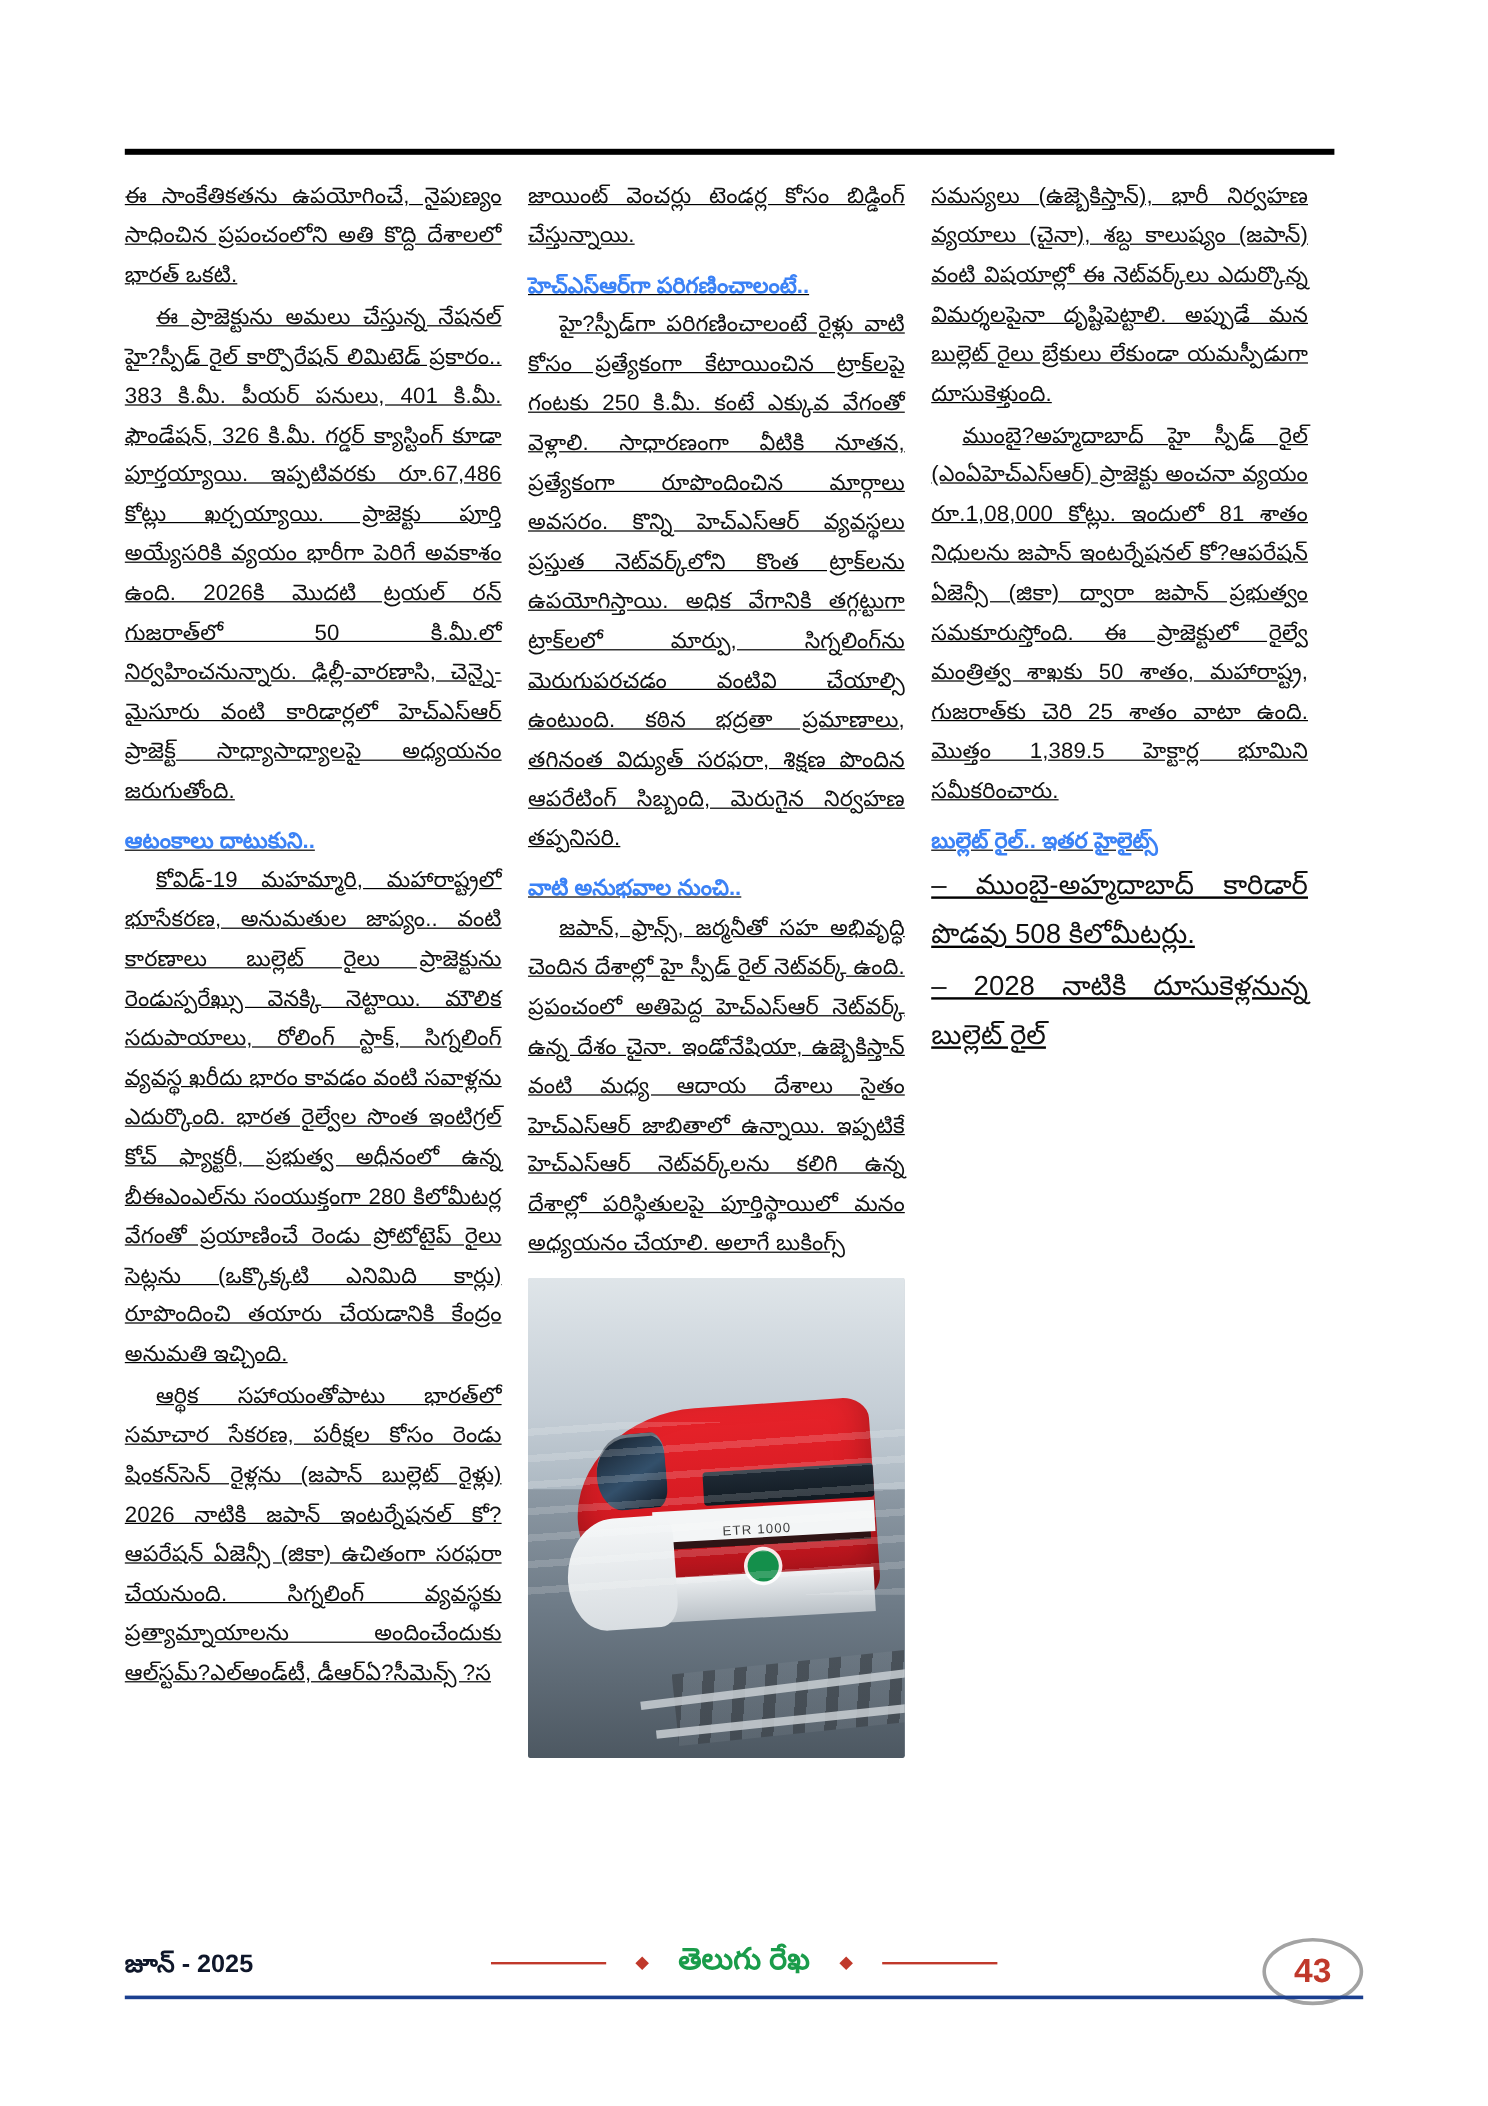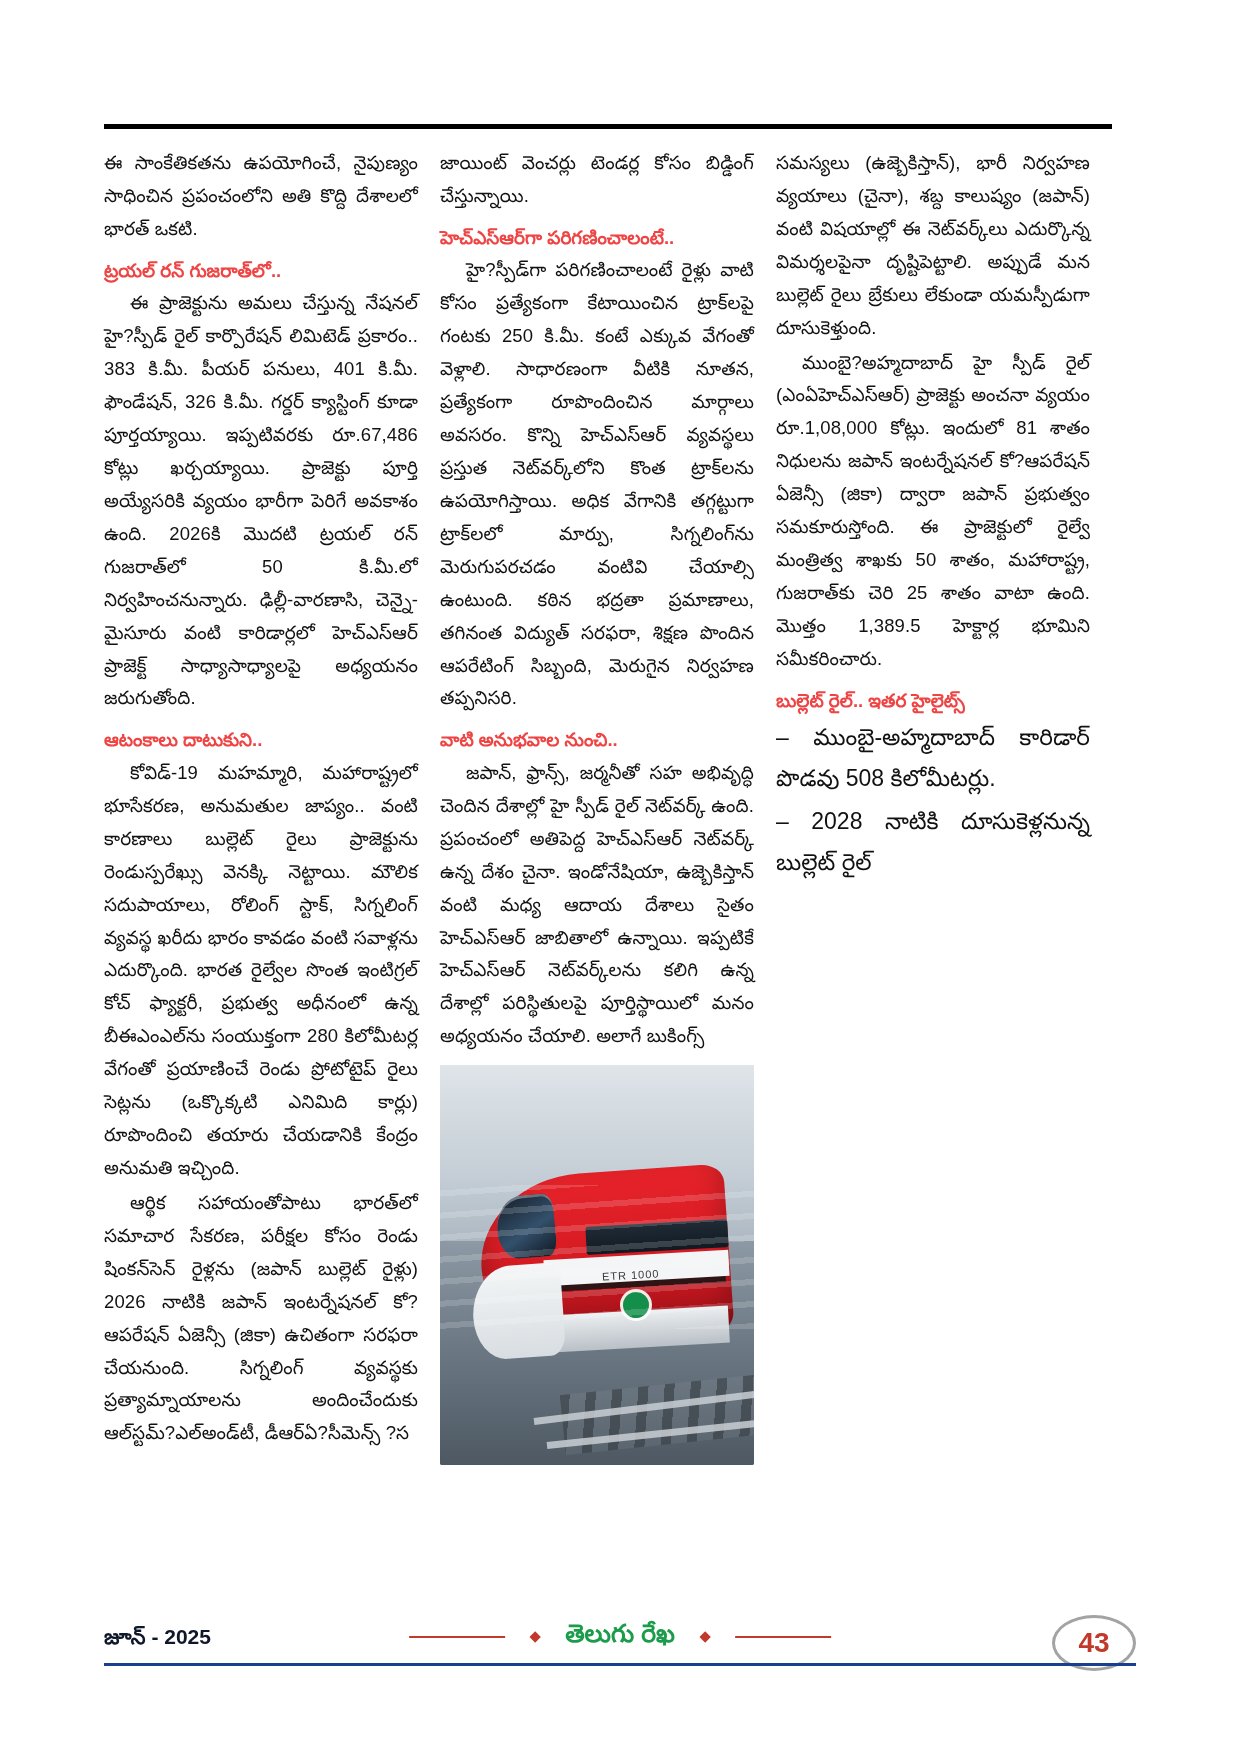--- a/index.html
+++ b/index.html
@@ -13,20 +13,21 @@
     height: 1755px;
     background: #ffffff;
     font-family: "Liberation Sans", sans-serif;
     overflow: hidden;
   }
   .content {
     position: absolute;
     left: 104px;
     top: 124px;
     width: 1008px;
+    text-decoration: underline;
   }
   .top-rule {
     width: 100%;
     height: 5px;
     background: #000000;
     margin-bottom: 18px;
   }
   .columns {
     display: flex;
     gap: 22px;
@@ -44,21 +45,21 @@
     letter-spacing: 0.1px;
   }
   p.para.indent {
     text-indent: 26px;
   }
   h3.subhead {
     margin: 10px 0 2px 0;
     font-size: 18.5px;
     line-height: 1.6;
     font-weight: bold;
-    color: #ef4444;
+    color: #3b82f6;
   }
   .bullet {
     margin: 0 0 2px 0;
     font-size: 23px;
     line-height: 1.78;
     text-align: justify;
     color: #111111;
   }
   .train-photo {
     position: relative;
@@ -258,21 +259,20 @@
 <body>
 
 <div class="page">
   <div class="content">
     <div class="top-rule"></div>
 
     <div class="columns">
 
       <div class="col">
         <p class="para">ఈ సాంకేతికతను ఉపయోగించే, నైపుణ్యం సాధించిన ప్రపంచంలోని అతి కొద్ది దేశాలలో భారత్ ఒకటి.</p>
-        <h3 class="subhead">ట్రయల్ రన్ గుజరాత్‌లో..</h3>
         <p class="para indent">ఈ ప్రాజెక్టును అమలు చేస్తున్న నేషనల్ హై?స్పీడ్ రైల్ కార్పొరేషన్ లిమిటెడ్ ప్రకారం.. 383 కి.మీ. పీయర్ పనులు, 401 కి.మీ. ఫౌండేషన్, 326 కి.మీ. గర్డర్ క్యాస్టింగ్ కూడా పూర్తయ్యాయి. ఇప్పటివరకు రూ.67,486 కోట్లు ఖర్చయ్యాయి. ప్రాజెక్టు పూర్తి అయ్యేసరికి వ్యయం భారీగా పెరిగే అవకాశం ఉంది. 2026కి మొదటి ట్రయల్ రన్ గుజరాత్‌లో 50 కి.మీ.లో నిర్వహించనున్నారు. ఢిల్లీ-వారణాసి, చెన్నై-మైసూరు వంటి కారిడార్లలో హెచ్‌ఎస్‌ఆర్ ప్రాజెక్ట్ సాధ్యాసాధ్యాలపై అధ్యయనం జరుగుతోంది.</p>
         <h3 class="subhead">ఆటంకాలు దాటుకుని..</h3>
         <p class="para indent">కోవిడ్-19 మహమ్మారి, మహారాష్ట్రలో భూసేకరణ, అనుమతుల జాప్యం.. వంటి కారణాలు బుల్లెట్ రైలు ప్రాజెక్టును రెండుస్పరేఖ్సు వెనక్కి నెట్టాయి. మౌలిక సదుపాయాలు, రోలింగ్ స్టాక్, సిగ్నలింగ్ వ్యవస్థ ఖరీదు భారం కావడం వంటి సవాళ్లను ఎదుర్కొంది. భారత రైల్వేల సొంత ఇంటిగ్రల్ కోచ్ ఫ్యాక్టరీ, ప్రభుత్వ అధీనంలో ఉన్న బీఈఎంఎల్‌ను సంయుక్తంగా 280 కిలోమీటర్ల వేగంతో ప్రయాణించే రెండు ప్రోటోటైప్ రైలు సెట్లను (ఒక్కొక్కటి ఎనిమిది కార్లు) రూపొందించి తయారు చేయడానికి కేంద్రం అనుమతి ఇచ్చింది.</p>
         <p class="para indent">ఆర్థిక సహాయంతోపాటు భారత్‌లో సమాచార సేకరణ, పరీక్షల కోసం రెండు షింకన్‌సెన్ రైళ్లను (జపాన్ బుల్లెట్ రైళ్లు) 2026 నాటికి జపాన్ ఇంటర్నేషనల్ కో?ఆపరేషన్ ఏజెన్సీ (జికా) ఉచితంగా సరఫరా చేయనుంది. సిగ్నలింగ్ వ్యవస్థకు ప్రత్యామ్నాయాలను అందించేందుకు ఆల్‌స్టమ్?ఎల్‌అండ్‌టీ, డీఆర్‌ఏ?సీమెన్స్ ?స</p>
       </div>
 
       <div class="col">
         <p class="para">జాయింట్ వెంచర్లు టెండర్ల కోసం బిడ్డింగ్ చేస్తున్నాయి.</p>
         <h3 class="subhead">హెచ్‌ఎస్‌ఆర్‌గా పరిగణించాలంటే..</h3>
         <p class="para indent">హై?స్పీడ్‌గా పరిగణించాలంటే రైళ్లు వాటి కోసం ప్రత్యేకంగా కేటాయించిన ట్రాక్‌లపై గంటకు 250 కి.మీ. కంటే ఎక్కువ వేగంతో వెళ్లాలి. సాధారణంగా వీటికి నూతన, ప్రత్యేకంగా రూపొందించిన మార్గాలు అవసరం. కొన్ని హెచ్‌ఎస్‌ఆర్ వ్యవస్థలు ప్రస్తుత నెట్‌వర్క్‌లోని కొంత ట్రాక్‌లను ఉపయోగిస్తాయి. అధిక వేగానికి తగ్గట్టుగా ట్రాక్‌లలో మార్పు, సిగ్నలింగ్‌ను మెరుగుపరచడం వంటివి చేయాల్సి ఉంటుంది. కఠిన భద్రతా ప్రమాణాలు, తగినంత విద్యుత్ సరఫరా, శిక్షణ పొందిన ఆపరేటింగ్ సిబ్బంది, మెరుగైన నిర్వహణ తప్పనిసరి.</p>

